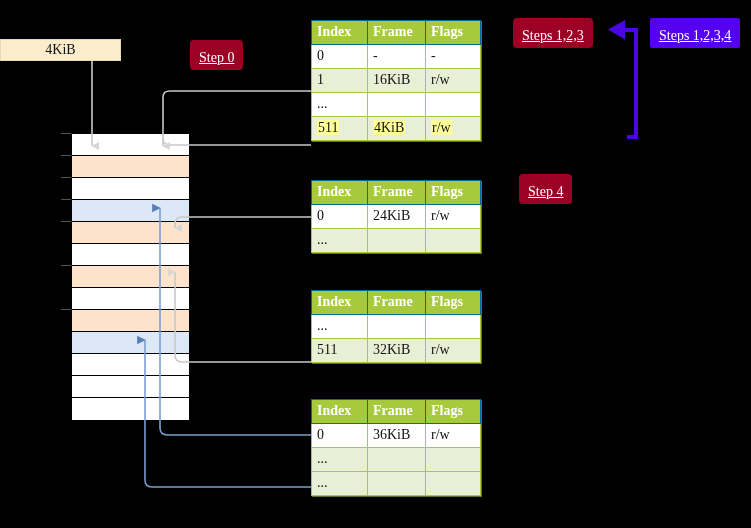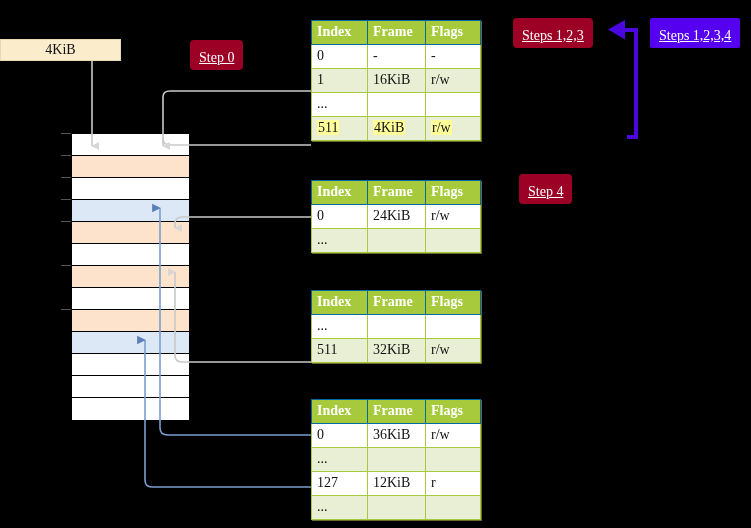--- a/index.html
+++ b/index.html
@@ -237,25 +237,20 @@
       <tr>
         <td>0</td>
         <td>36KiB</td>
         <td>r/w</td>
       </tr>
       <tr class="zebra">
         <td>...</td>
         <td></td>
         <td></td>
       </tr>
-      <tr>
-        <td>127</td>
-        <td>12KiB</td>
-        <td>r</td>
-      </tr>
       <tr class="zebra">
         <td>...</td>
         <td></td>
         <td></td>
       </tr>
     </tbody>
   </table>
 
   <svg id="wires" viewBox="0 0 751 528">
     <defs>

